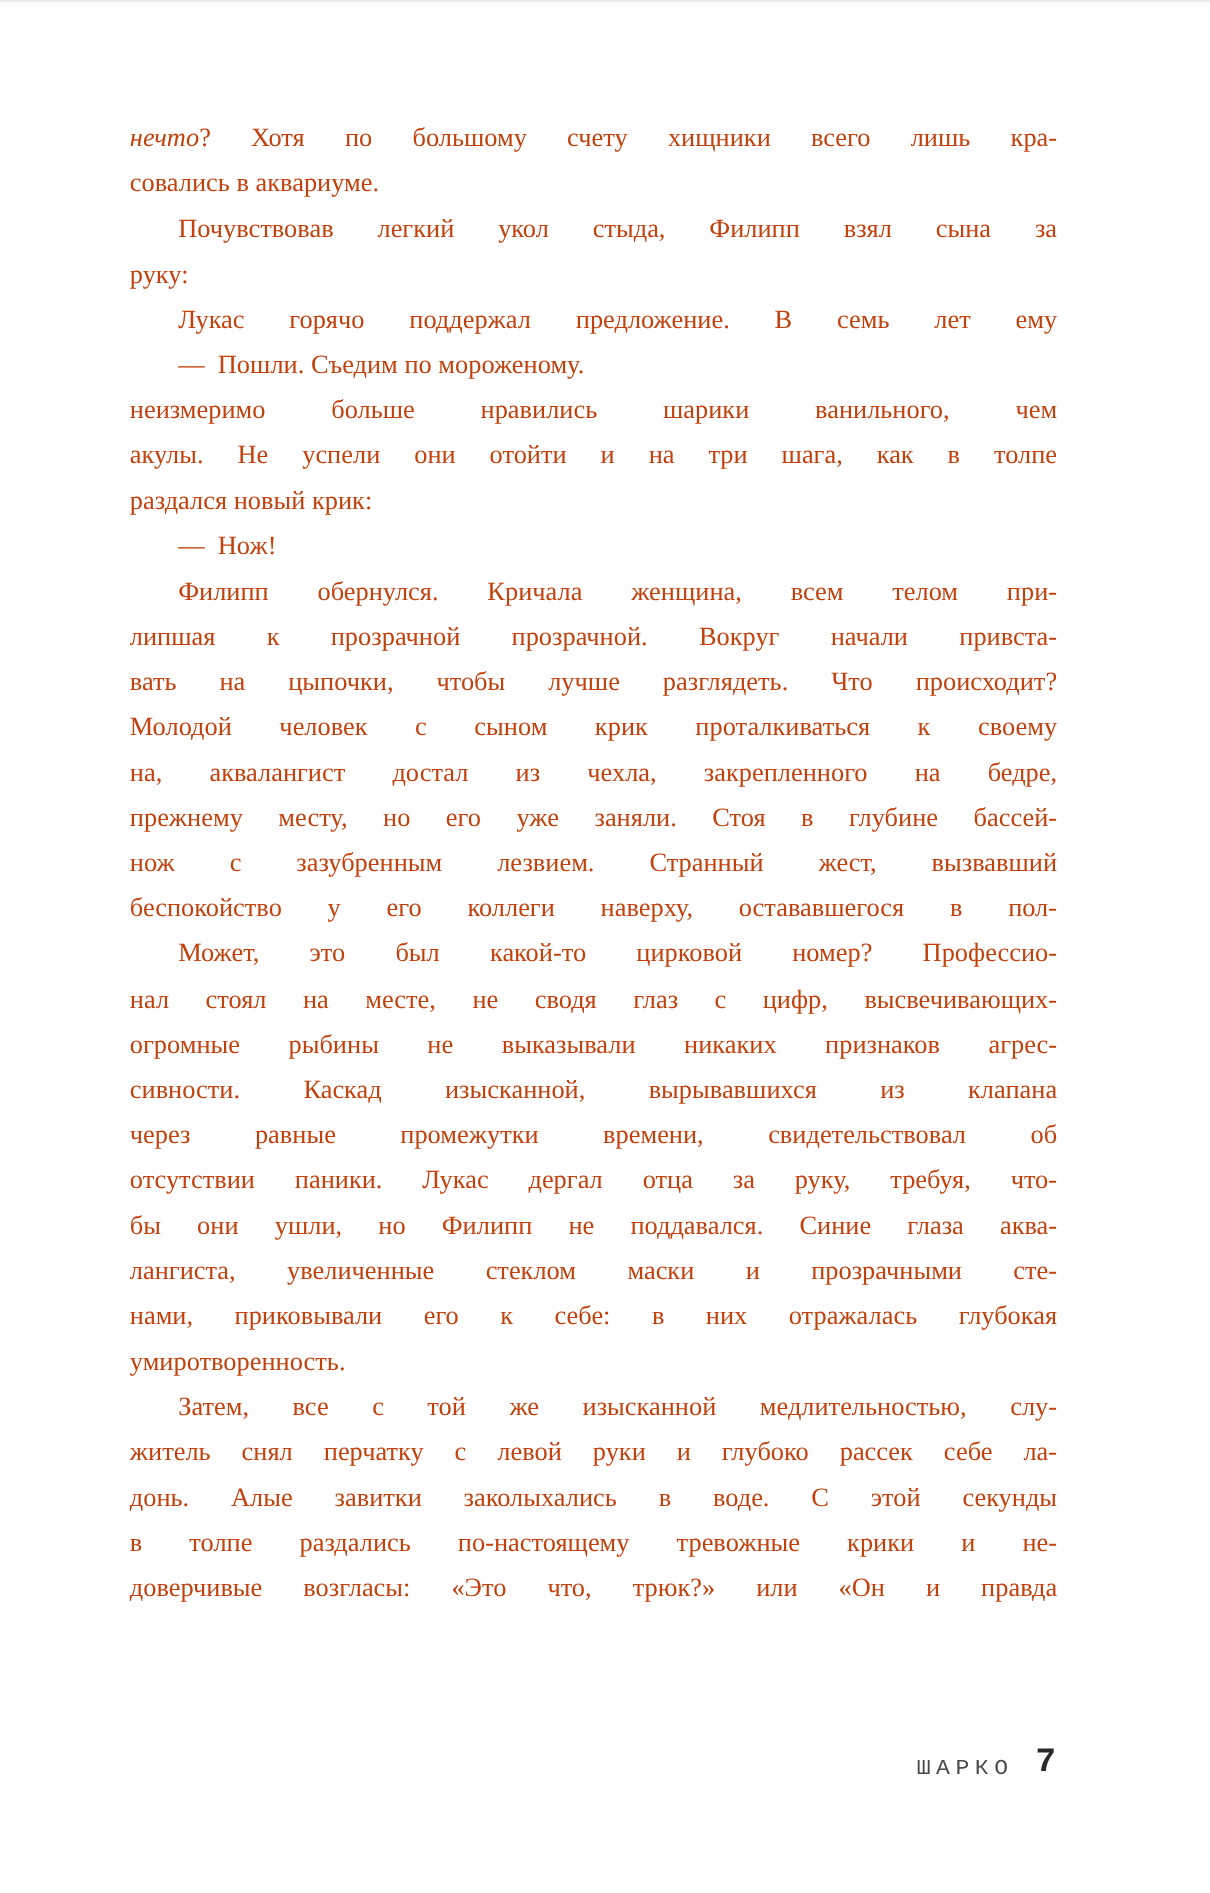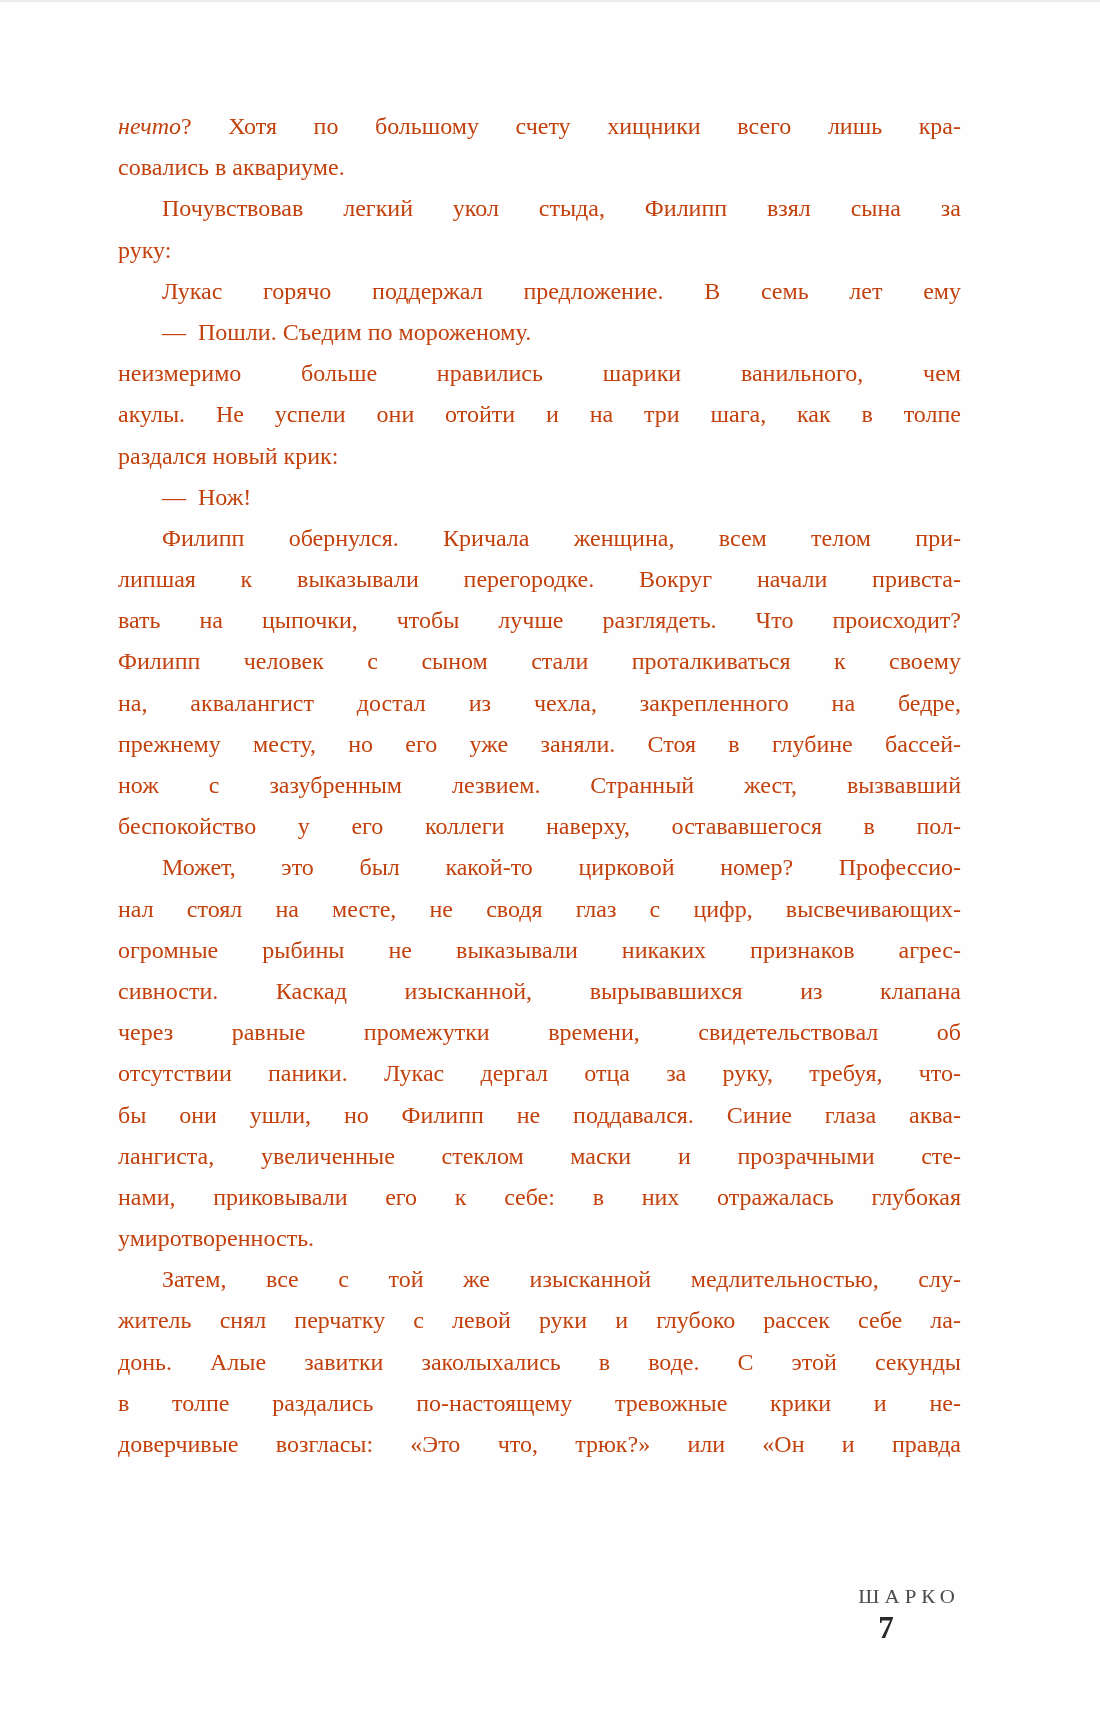--- a/index.html
+++ b/index.html
@@ -40,23 +40,22 @@
     text-indent: 44px;
   }
   .line i {
     font-style: italic;
   }
   .footer {
     position: absolute;
     right: 140px;
     top: 1583px;
     display: flex;
-    align-items: flex-start;
-    font-family: Liberation Serif, serif;
-    flex-direction: column;
+    align-items: flex-end;
+    font-family: Liberation Mono, monospace;
   }
   .running-title {
     font-size: 21px;
     letter-spacing: 5px;
     font-weight: 500;
     color: #4b4b4b;
     transform: scaleY(0.92);
   }
   .page-number {
     font-size: 31px;
@@ -74,23 +73,23 @@
       <div class="line">совались в аквариуме.</div>
       <div class="line justify indent">Почувствовав легкий укол стыда, Филипп взял сына за</div>
       <div class="line">руку:</div>
       <div class="line justify indent">Лукас горячо поддержал предложение. В семь лет ему</div>
       <div class="line indent">— Пошли. Съедим по мороженому.</div>
       <div class="line justify">неизмеримо больше нравились шарики ванильного, чем</div>
       <div class="line justify">акулы. Не успели они отойти и на три шага, как в толпе</div>
       <div class="line">раздался новый крик:</div>
       <div class="line indent">— Нож!</div>
       <div class="line justify indent">Филипп обернулся. Кричала женщина, всем телом при-</div>
-      <div class="line justify">липшая к выказывали перегородке. Вокруг начали привста-</div>
+      <div class="line justify">липшая к прозрачной прозрачной. Вокруг начали привста-</div>
       <div class="line justify">вать на цыпочки, чтобы лучше разглядеть. Что происходит?</div>
-      <div class="line justify">Филипп человек с сыном стали проталкиваться к своему</div>
+      <div class="line justify">Молодой человек с сыном крик проталкиваться к своему</div>
       <div class="line justify">на, аквалангист достал из чехла, закрепленного на бедре,</div>
       <div class="line justify">прежнему месту, но его уже заняли. Стоя в глубине бассей-</div>
       <div class="line justify">нож с зазубренным лезвием. Странный жест, вызвавший</div>
       <div class="line justify">беспокойство у его коллеги наверху, остававшегося в пол-</div>
       <div class="line justify indent">Может, это был какой-то цирковой номер? Профессио-</div>
       <div class="line justify">нал стоял на месте, не сводя глаз с цифр, высвечивающих-</div>
       <div class="line justify">огромные рыбины не выказывали никаких признаков агрес-</div>
       <div class="line justify">сивности. Каскад изысканной, вырывавшихся из клапана</div>
       <div class="line justify">через равные промежутки времени, свидетельствовал об</div>
       <div class="line justify">отсутствии паники. Лукас дергал отца за руку, требуя, что-</div>

